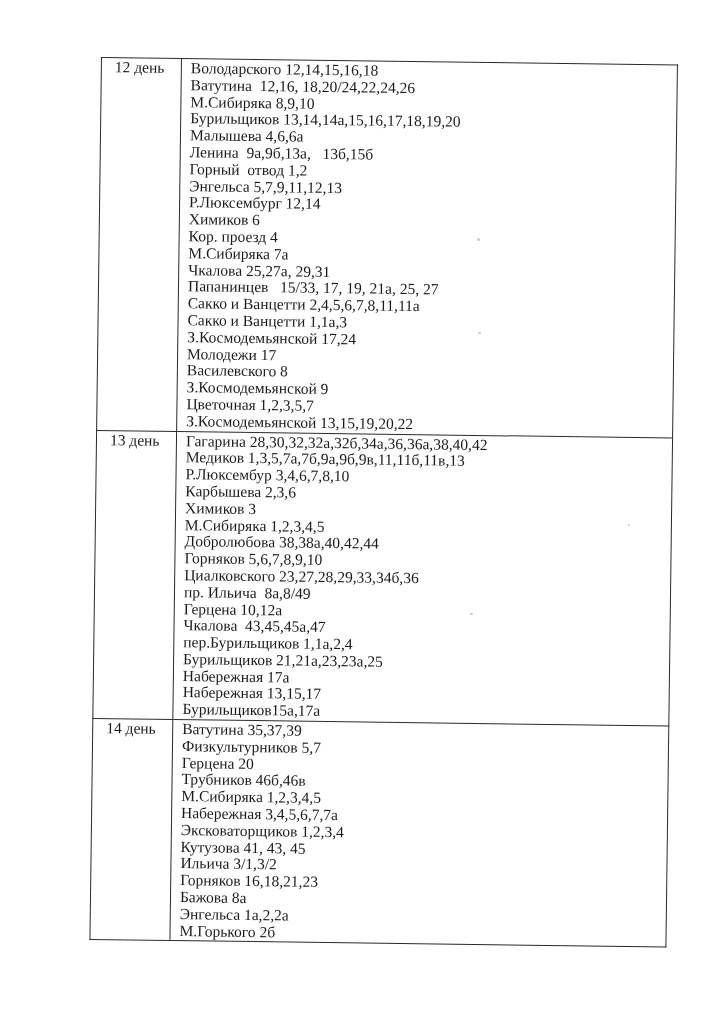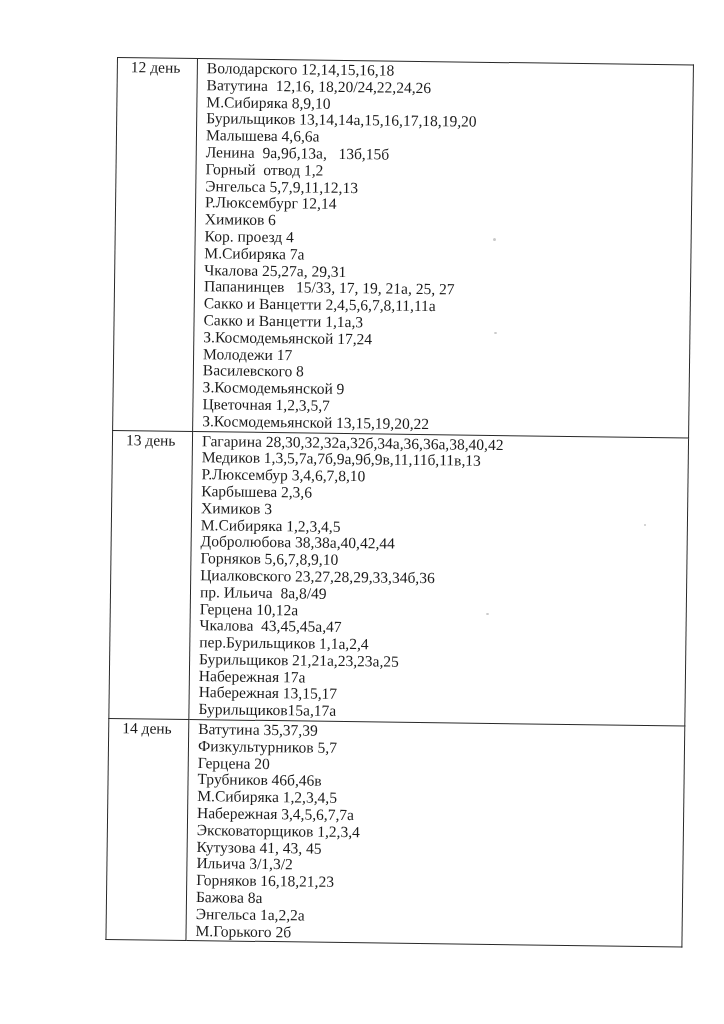--- a/index.html
+++ b/index.html
@@ -12,21 +12,20 @@
     width: 724px; height: 1024px;
     background: var(--paper);
     overflow: hidden;
     font-family: "Liberation Serif", "DejaVu Serif", serif;
     color: var(--ink);
   }
   .page {
     position: relative;
     width: 622px; height: 1024px;
     background: var(--paper);
-    margin-left: 16px;
   }
   table.schedule {
     position: absolute;
     left: 101px; top: 57px;
     width: 577px;
     border-collapse: collapse;
     transform: rotate(0.75deg);
     transform-origin: top left;
     table-layout: fixed;
   }

